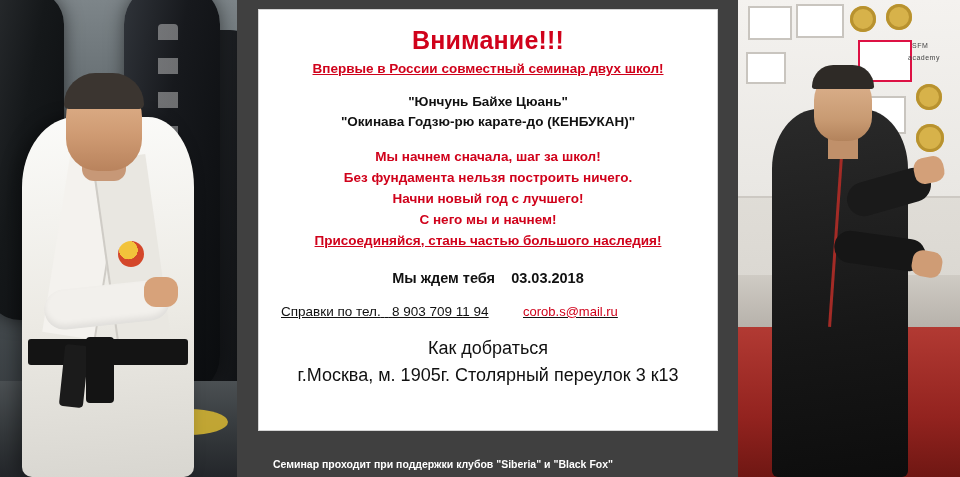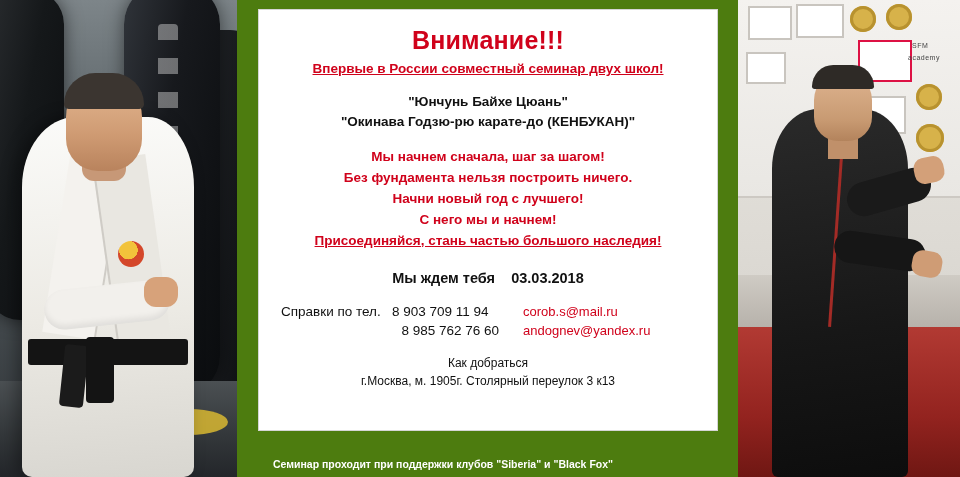--- a/index.html
+++ b/index.html
@@ -293,21 +293,21 @@
     border-radius: 10px;
     background: #cf9c75;
     transform: rotate(10deg);
   }
 
   
   .center {
     position: absolute;
     left: 237px; top: 0;
     width: 501px; height: 477px;
-    background: #4d7c0f;
+    background: #404040;
   }
   .card {
     position: absolute;
     left: 22px; top: 10px;
     width: 458px; height: 420px;
     background: #ffffff;
     box-shadow: 0 0 0 1px #d5d5d5;
     padding: 0;
   }
   .inner {
@@ -355,39 +355,40 @@
     text-align: left;
     padding: 0 8px;
     font-size: 13.5px;
     color: #111;
   }
   .row {
     display: flex;
     align-items: baseline;
     justify-content: flex-start;
     margin-bottom: 4px;
+    text-decoration: underline;
   }
   .phone-col {
     width: 232px;
     text-align: left;
   }
   .phone-col.indent {
     text-align: right;
     padding-right: 14px;
     width: 218px;
   }
   .mail {
     color: #d0021b;
     font-size: 13px;
     padding-left: 10px;
   }
   .howto {
     margin-top: 16px;
     text-align: center;
-    font-size: 12px;
+    font-size: 18px;
     color: #111;
     line-height: 1.5;
   }
   .footer {
     position: absolute;
     left: 0; bottom: 4px;
     width: 412px;
     text-align: center;
     color: #ffffff;
     font-size: 10.5px;
@@ -436,45 +437,41 @@
         <div class="title">Внимание!!!</div>
 
         <div class="subtitle">Впервые в России совместный семинар двух школ!</div>
 
         <div class="schools">
           <div>"Юнчунь Байхе Цюань"</div>
           <div>"Окинава Годзю-рю карате-до (КЕНБУКАН)"</div>
         </div>
 
         <div class="slogans">
-          <div>Мы начнем сначала, шаг за шагом!</div>
+          <div>Мы начнем сначала, шаг за школ!</div>
           <div>Без фундамента нельзя построить ничего.</div>
           <div>Начни новый год с лучшего!</div>
           <div>С него мы и начнем!</div>
           <div class="underlined">Присоединяйся, стань частью большого наследия!</div>
         </div>
 
         <div class="waiting">
           <span>Мы ждем тебя</span>
           <span>&nbsp;&nbsp;</span>
           <span>03.03.2018</span>
         </div>
 
         <div class="contacts">
           <div class="row">
             <div class="phone-col">
               <span>Справки по тел.</span>
               <span>&nbsp;</span>
               <span>8 903 709 11 94</span>
             </div>
             <div class="mail">corob.s@mail.ru</div>
-          </div>
-          <div class="row">
-            <div class="phone-col indent">8 985 762 76 60</div>
-            <div class="mail">andognev@yandex.ru</div>
           </div>
         </div>
 
         <div class="howto">
           <div>Как добраться</div>
           <div>г.Москва, м. 1905г.  Столярный переулок 3 к13</div>
         </div>
 
       </div>
     </div>

